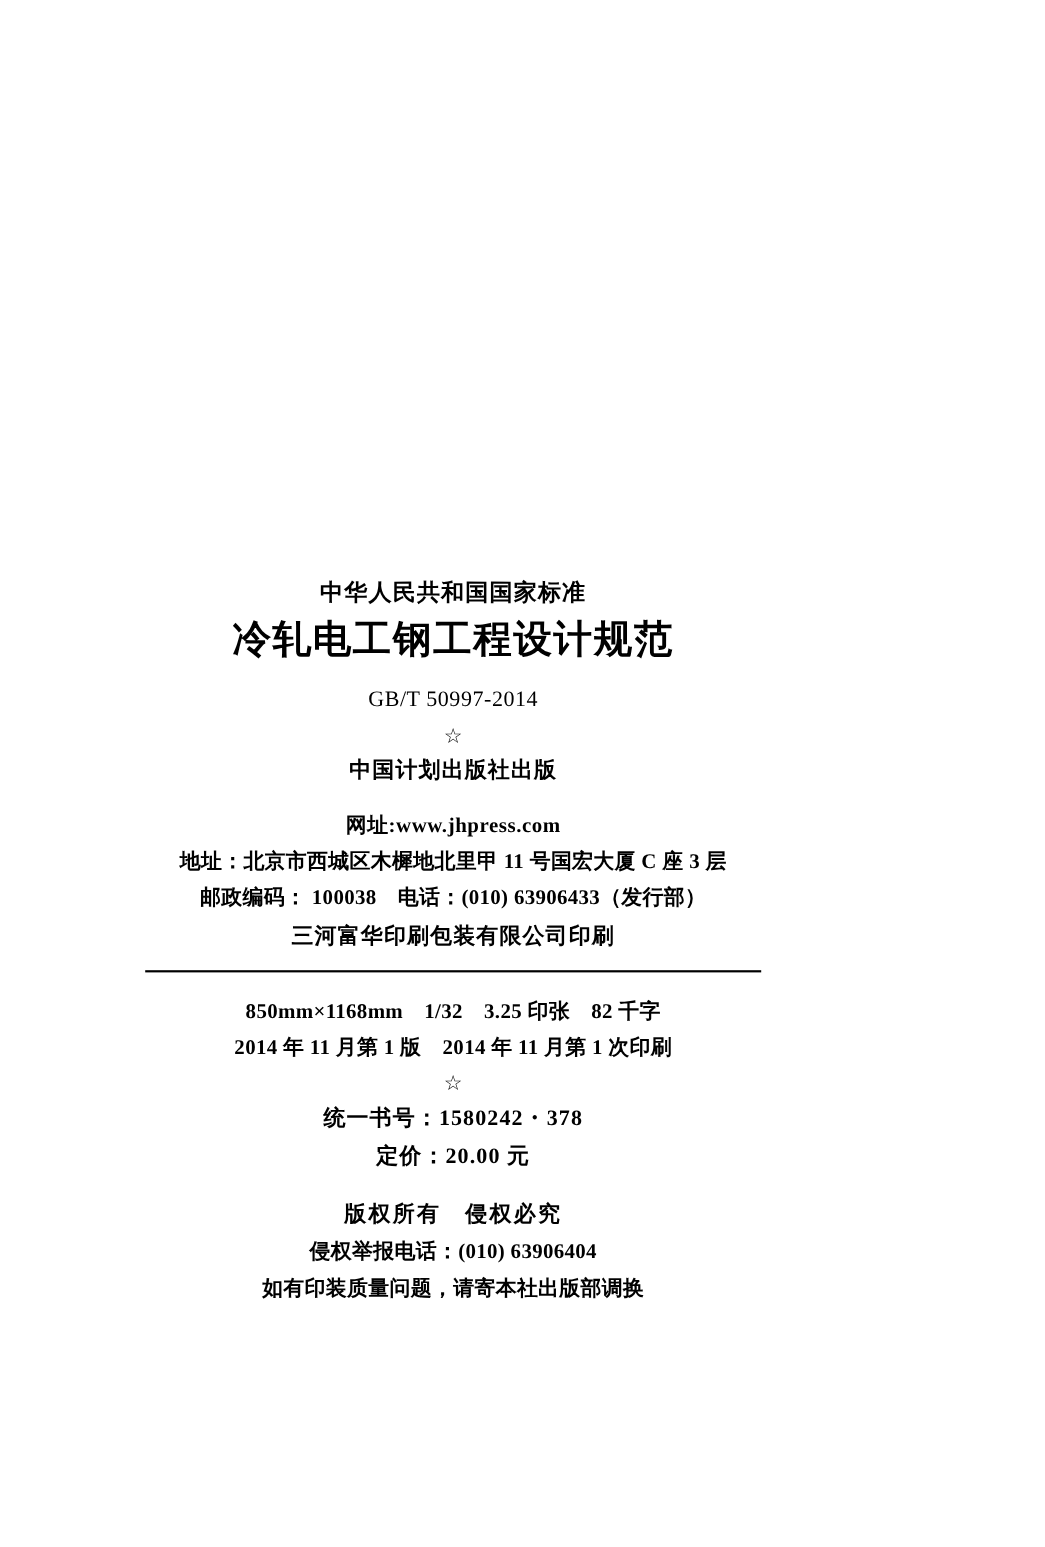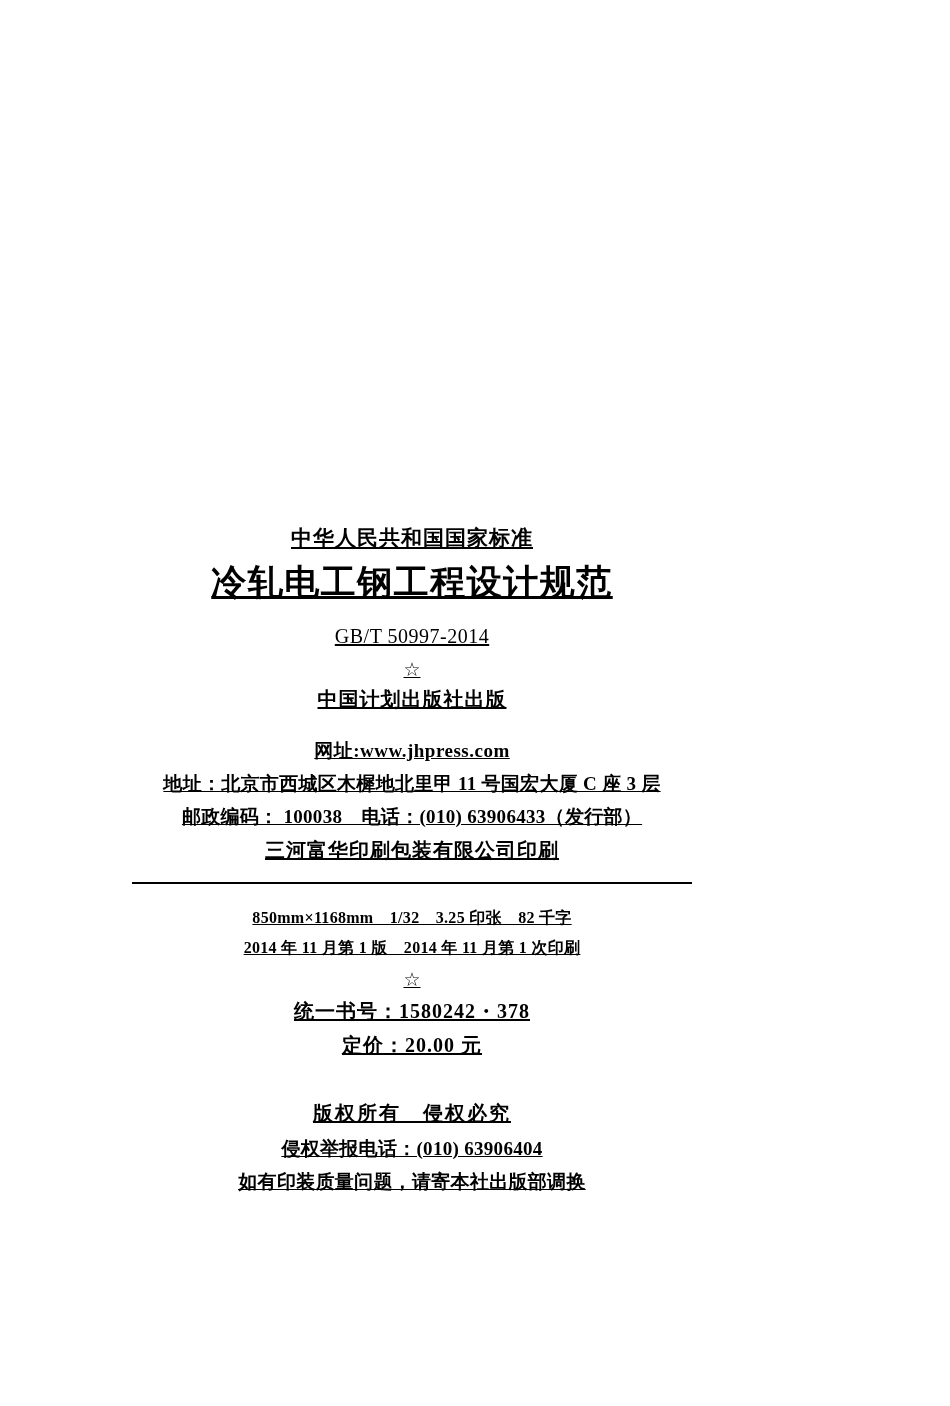--- a/index.html
+++ b/index.html
@@ -21,21 +21,20 @@
     top: 0;
     width: 950px;
     height: 1406px;
   }
   .colophon {
     position: absolute;
     left: 0;
     top: 528px;
     width: 824px;
     text-align: center;
-    text-decoration: underline;
   }
   .line {
     line-height: 1.0;
     white-space: nowrap;
   }
   .standard-kind {
     font-family: "DejaVu Sans", sans-serif;
     font-weight: 700;
     font-size: 21px;
     letter-spacing: 1px;
@@ -88,38 +87,38 @@
   .printer {
     margin-bottom: 22px;
   }
   .rule {
     width: 560px;
     height: 2px;
     background: #000;
     margin: 0 auto 26px auto;
   }
   .specs, .edition {
-    font-size: 16px;
+    font-size: 19px;
     font-weight: 700;
     letter-spacing: 0.3px;
     margin-bottom: 14px;
   }
   .star2 {
     font-size: 19px;
     line-height: 1;
     margin-bottom: 12px;
   }
   .isbn, .price {
     font-size: 20px;
     font-weight: 700;
     letter-spacing: 1px;
     margin-bottom: 14px;
   }
   .price {
-    margin-bottom: 48px;
+    margin-bottom: 32px;
   }
   .copyright {
     font-family: "DejaVu Sans", sans-serif;
     font-weight: 700;
     font-size: 20px;
     letter-spacing: 2px;
     margin-bottom: 16px;
   }
   .report-phone, .quality-note {
     font-size: 19px;

